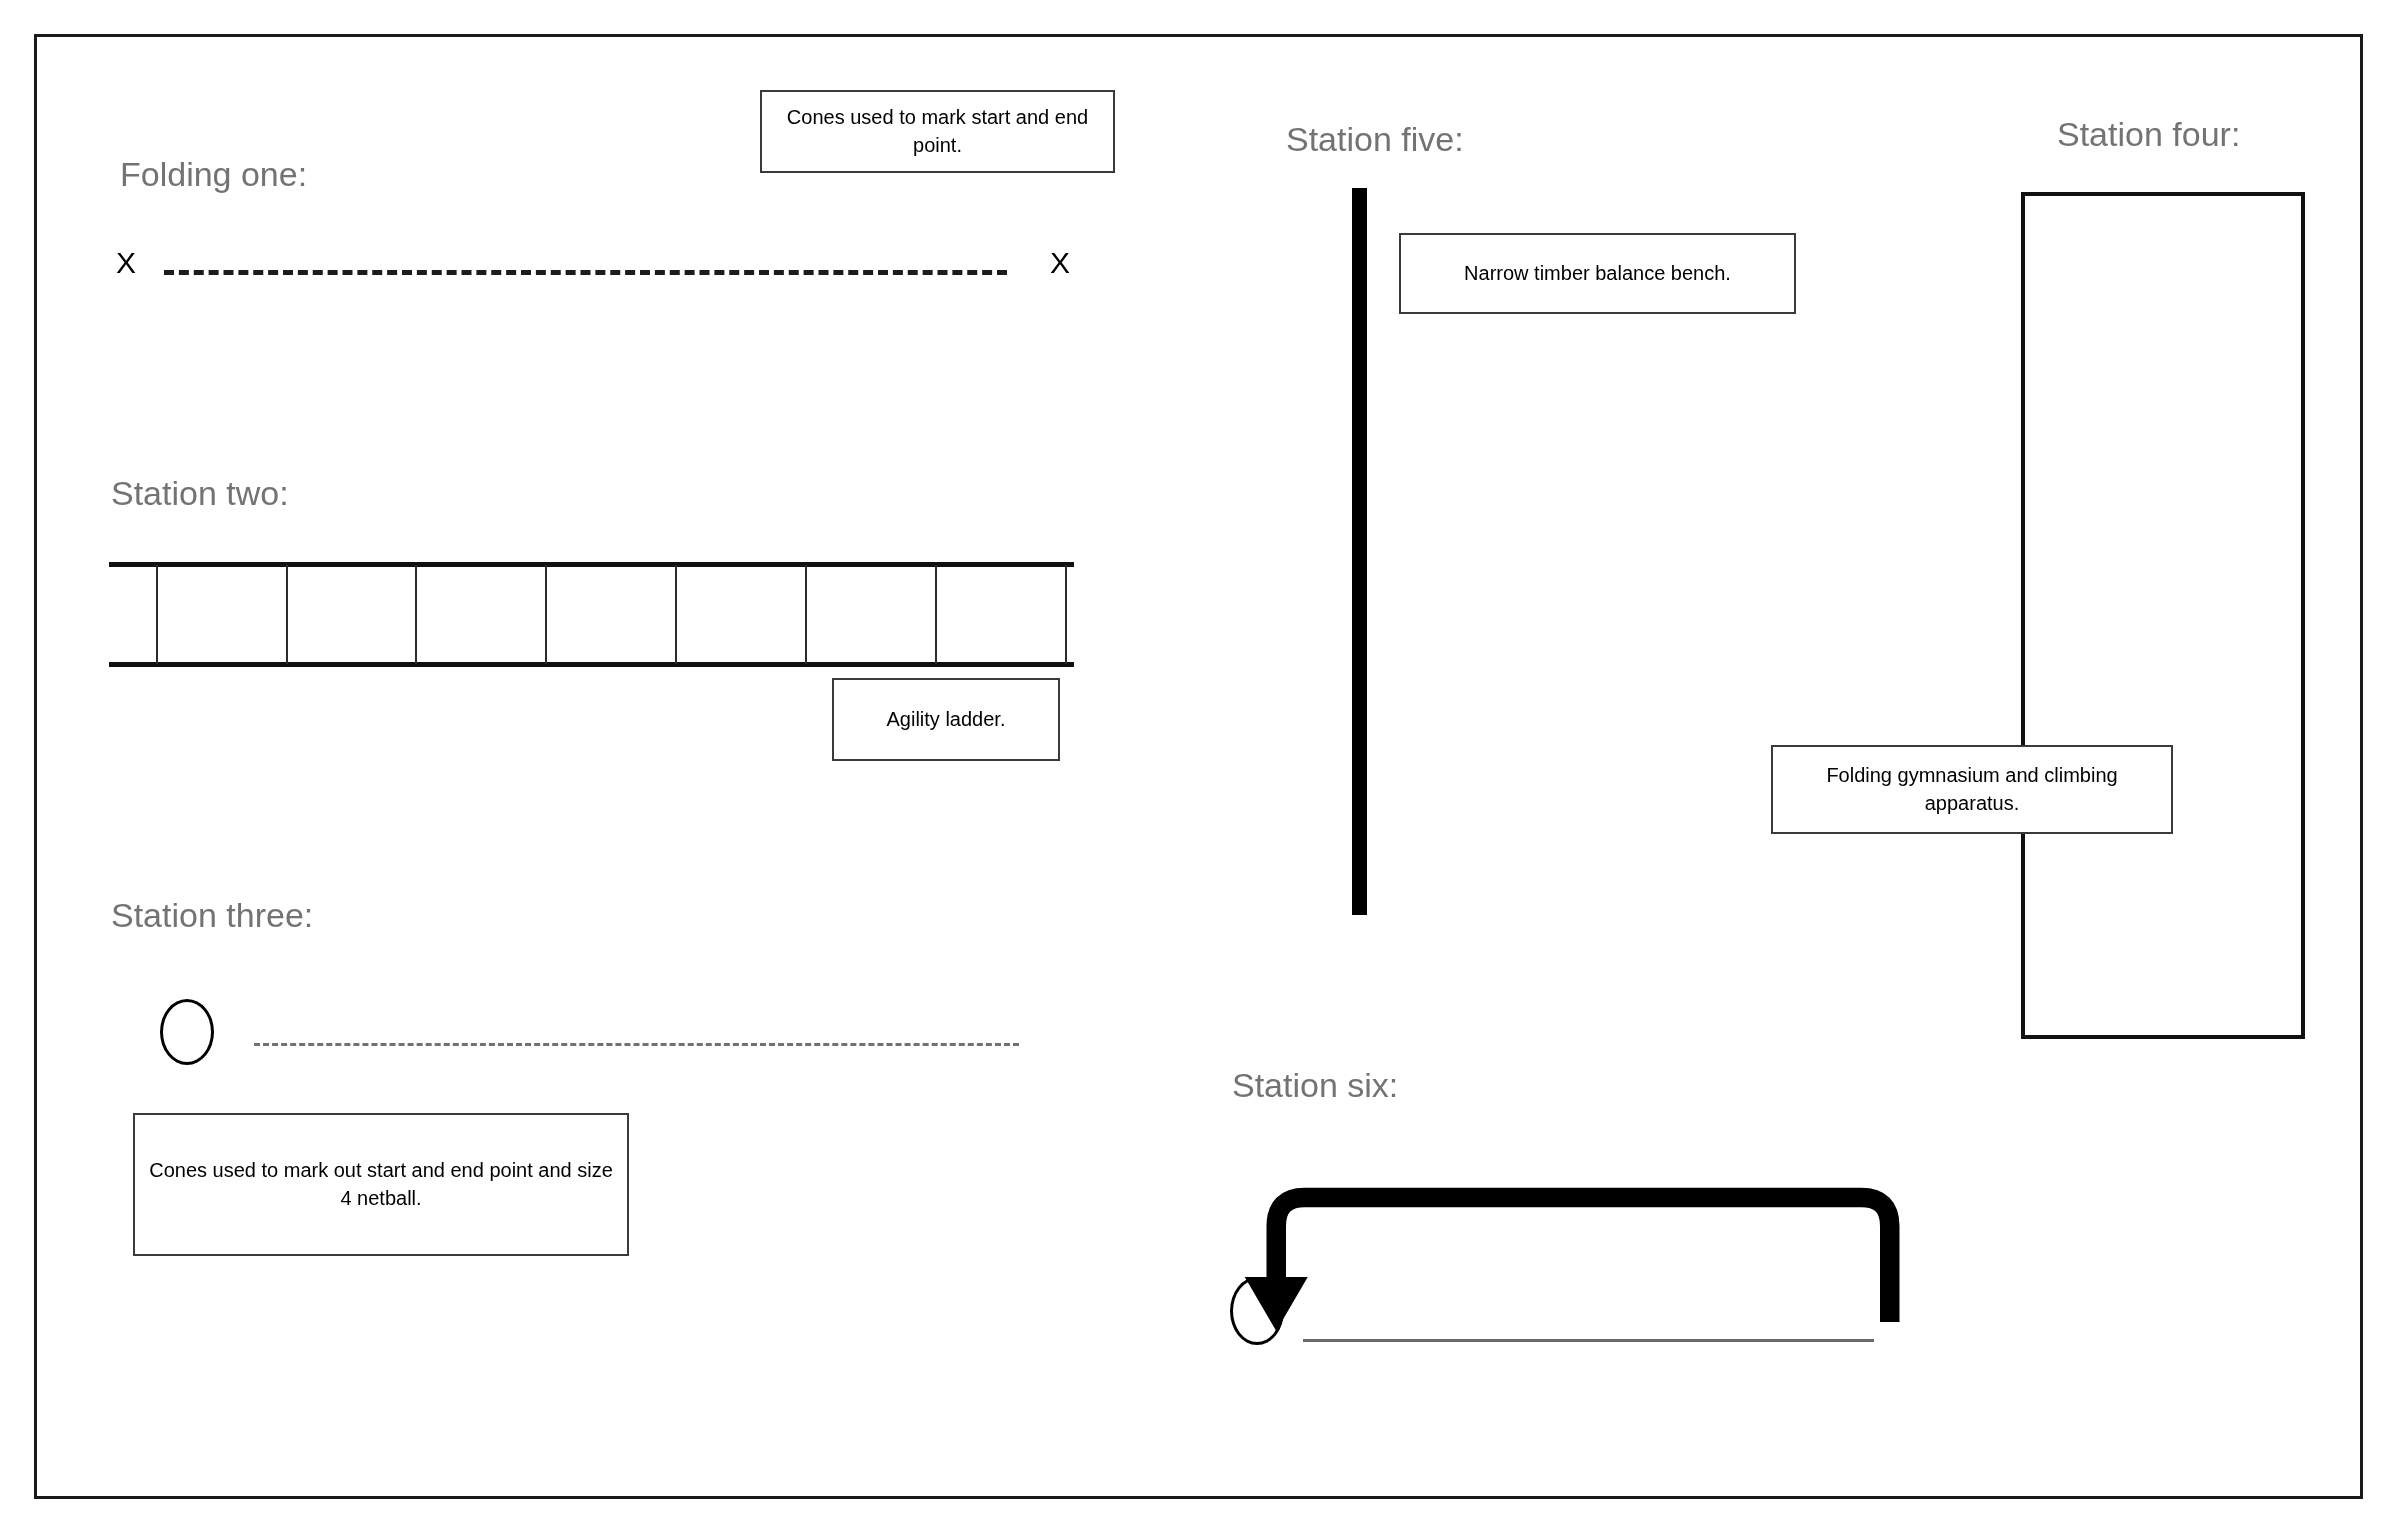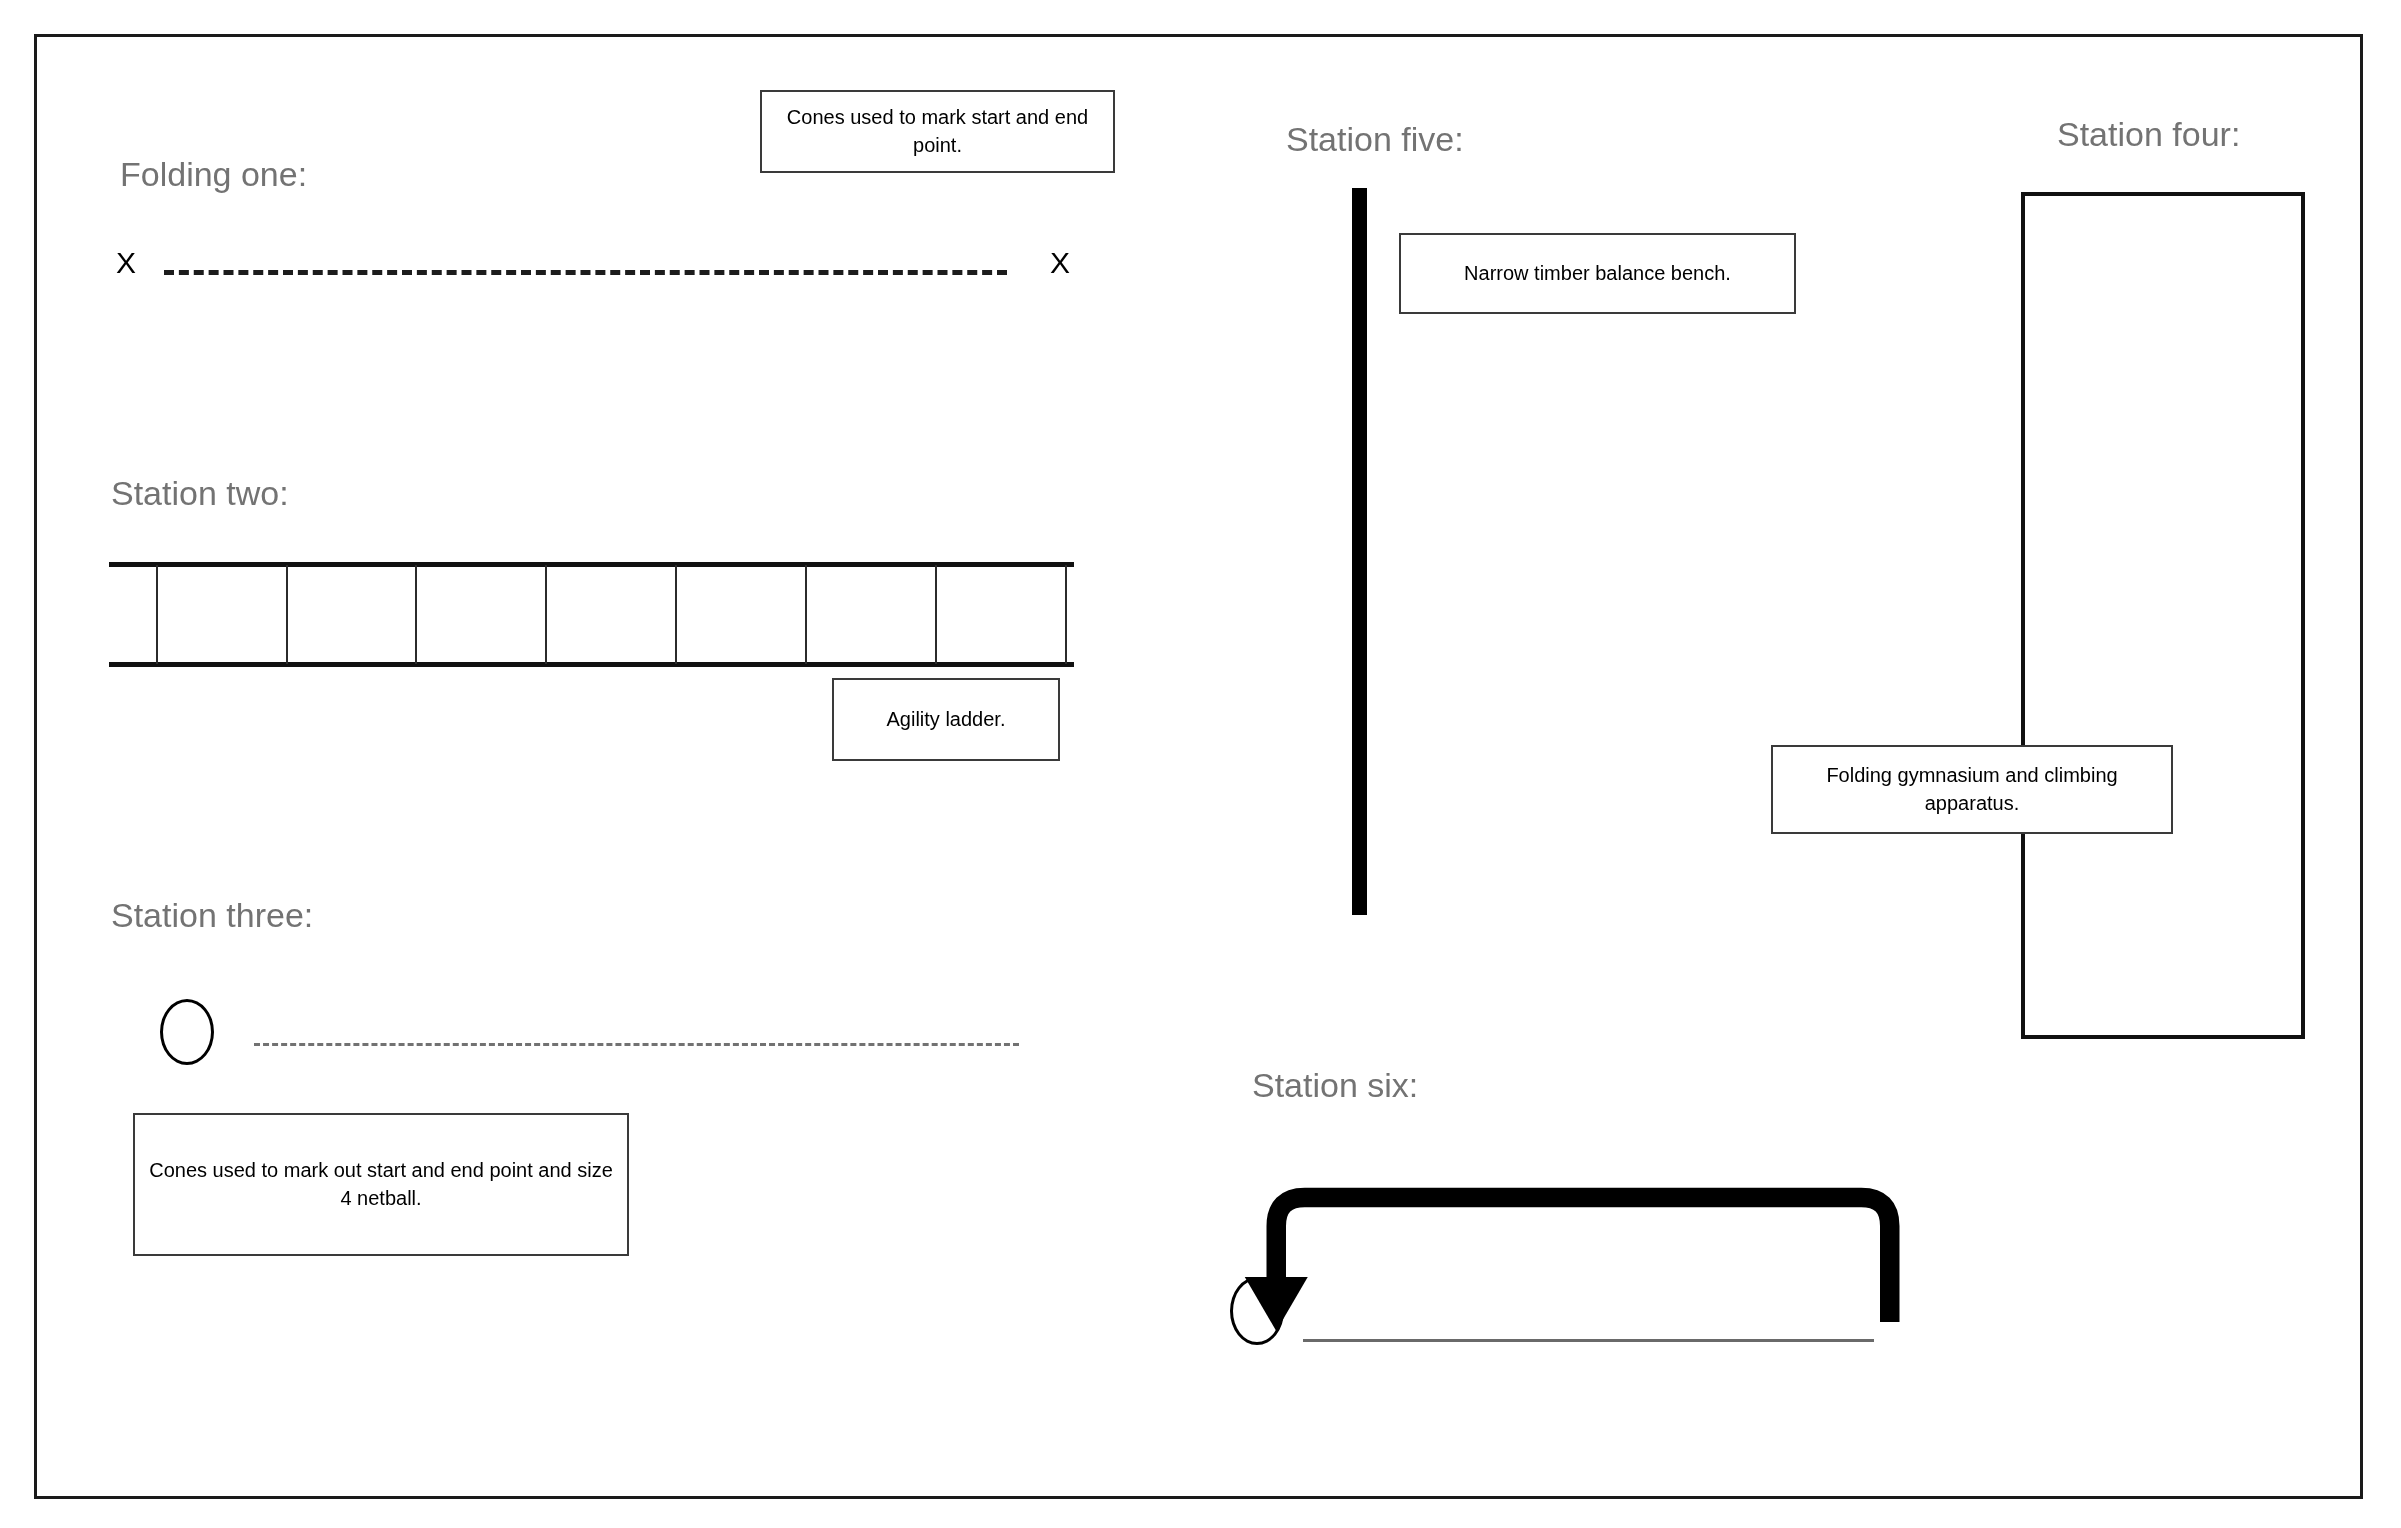--- a/index.html
+++ b/index.html
@@ -163,21 +163,21 @@
   <div class="bench-bar" style="left:1352px; top:188px; width:15px; height:727px;"></div>
 
   <div class="callout" style="left:1399px; top:233px; width:397px; height:81px;">Narrow timber balance bench.</div>
 
   <div class="station-label" style="left:2057px; top:114px;">Station four:</div>
 
   <div class="apparatus-rect" style="left:2021px; top:192px; width:284px; height:847px;"></div>
 
   <div class="callout" style="left:1771px; top:745px; width:402px; height:89px;">Folding gymnasium and climbing apparatus.</div>
 
-  <div class="station-label" style="left:1232px; top:1065px;margin-left:20px;">Station six:</div>
+  <div class="station-label" style="left:1232px; top:1065px;">Station six:</div>
 
   <svg class="arrow-svg" style="left:1217px; top:1172px;" width="714" height="165" viewBox="0 0 950 220">
     <path d="M 78 160 L 78 72 Q 78 34 116 34 L 858 34 Q 896 34 896 72 L 896 200" fill="none" stroke="#000000" stroke-width="26" stroke-linecap="butt"></path>
     <polygon points="78,212 36,140 120,140" fill="#000000"></polygon>
   </svg>
 
   <div class="circle" style="left:1230px; top:1277px; width:54px; height:68px;"></div>
 
   <div class="ground-line" style="left:1303px; top:1339px; width:571px;"></div>
 

